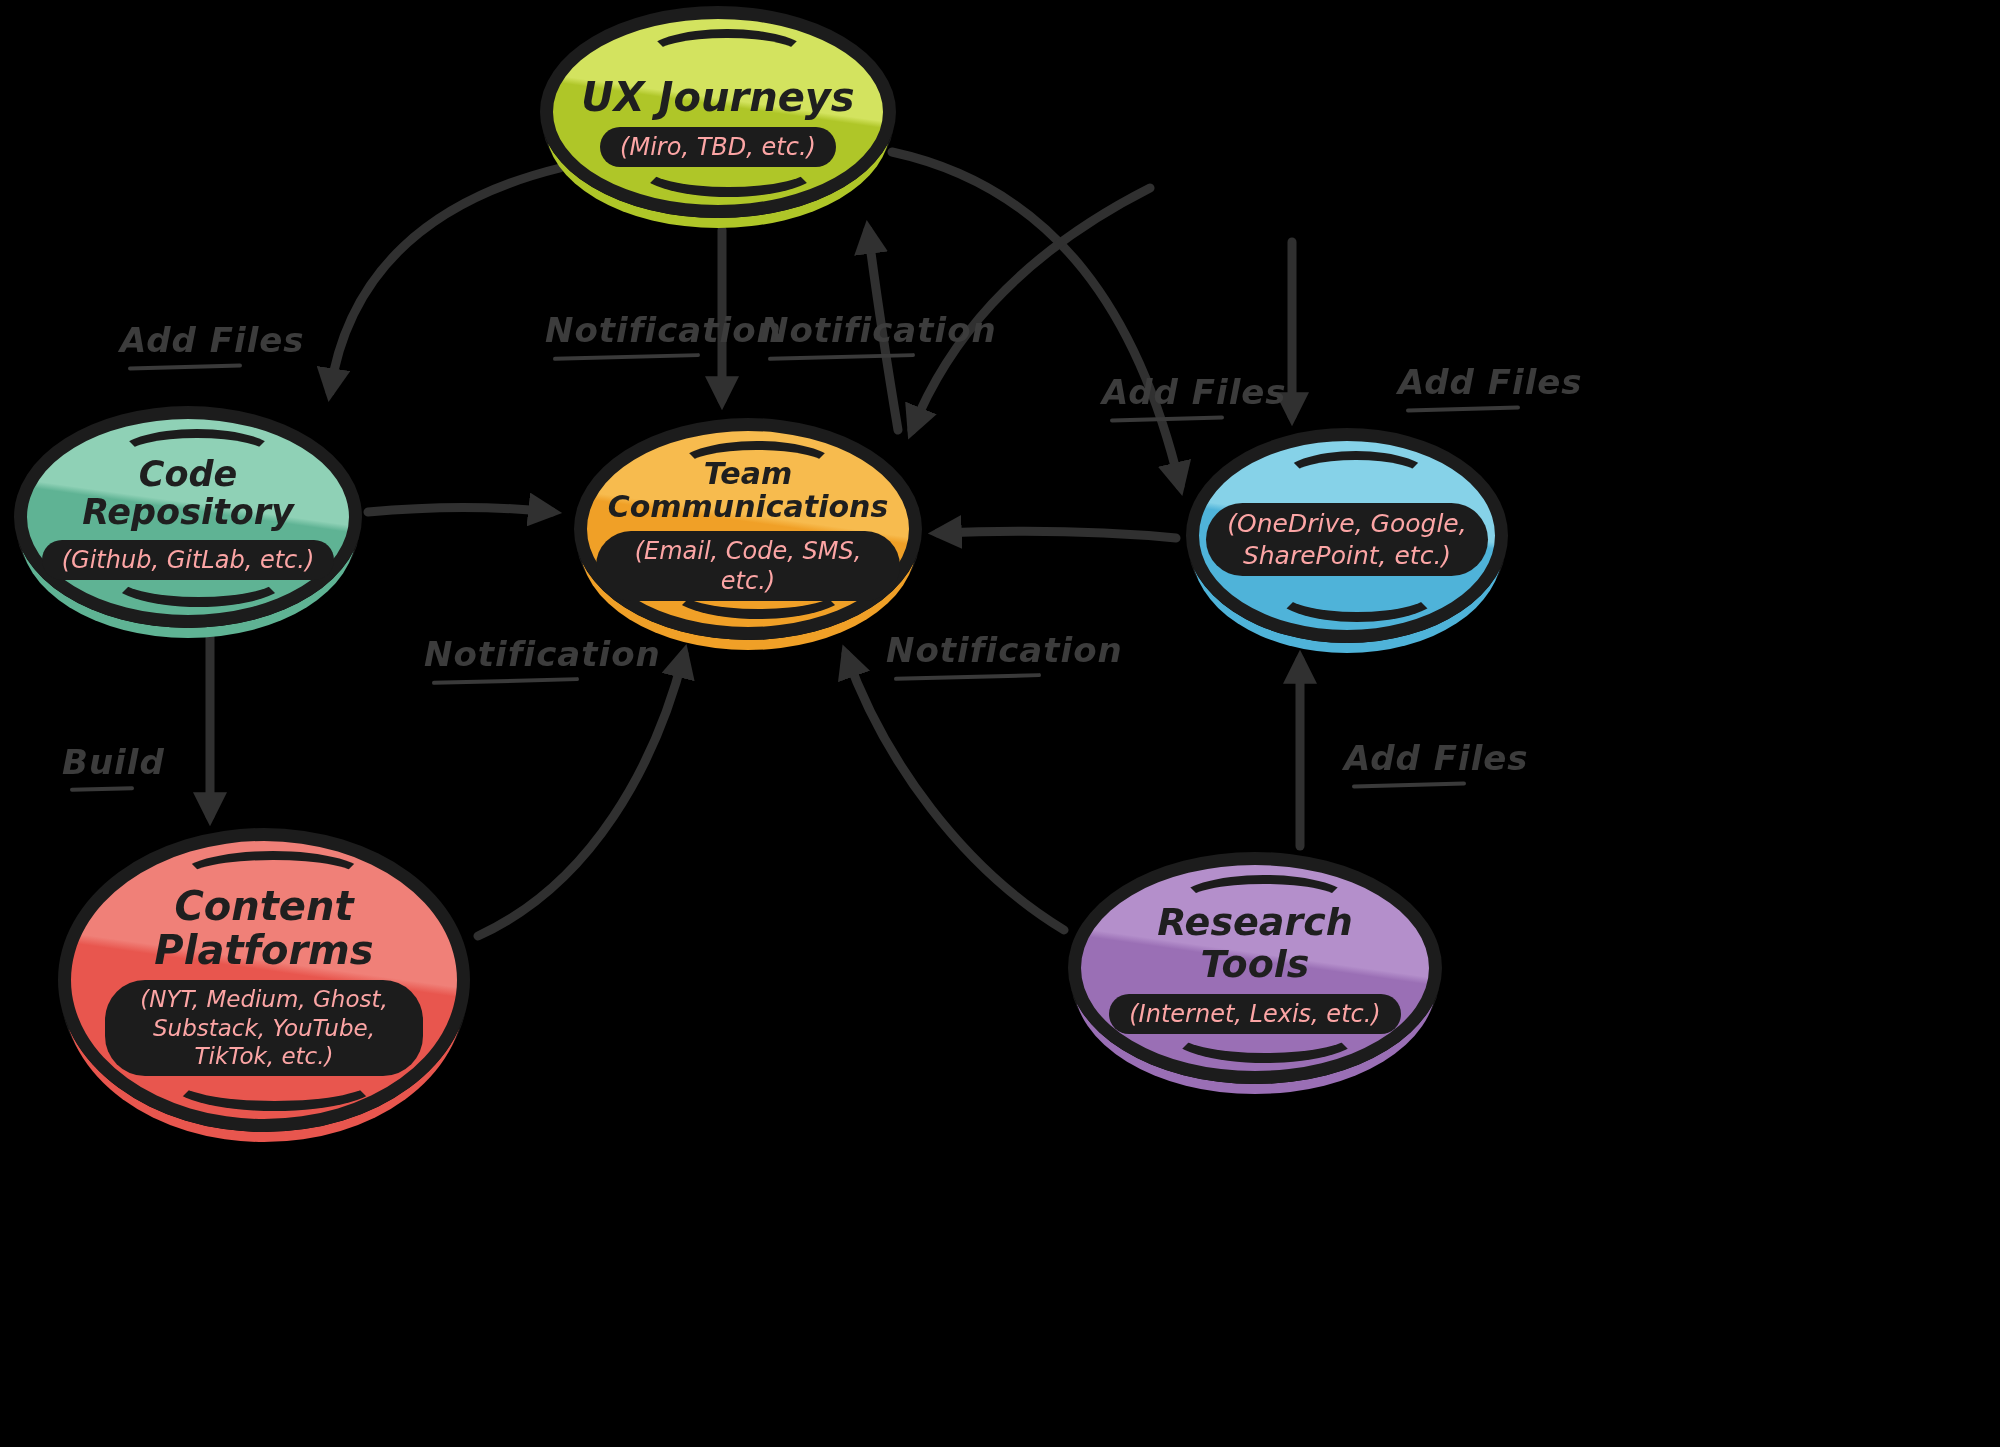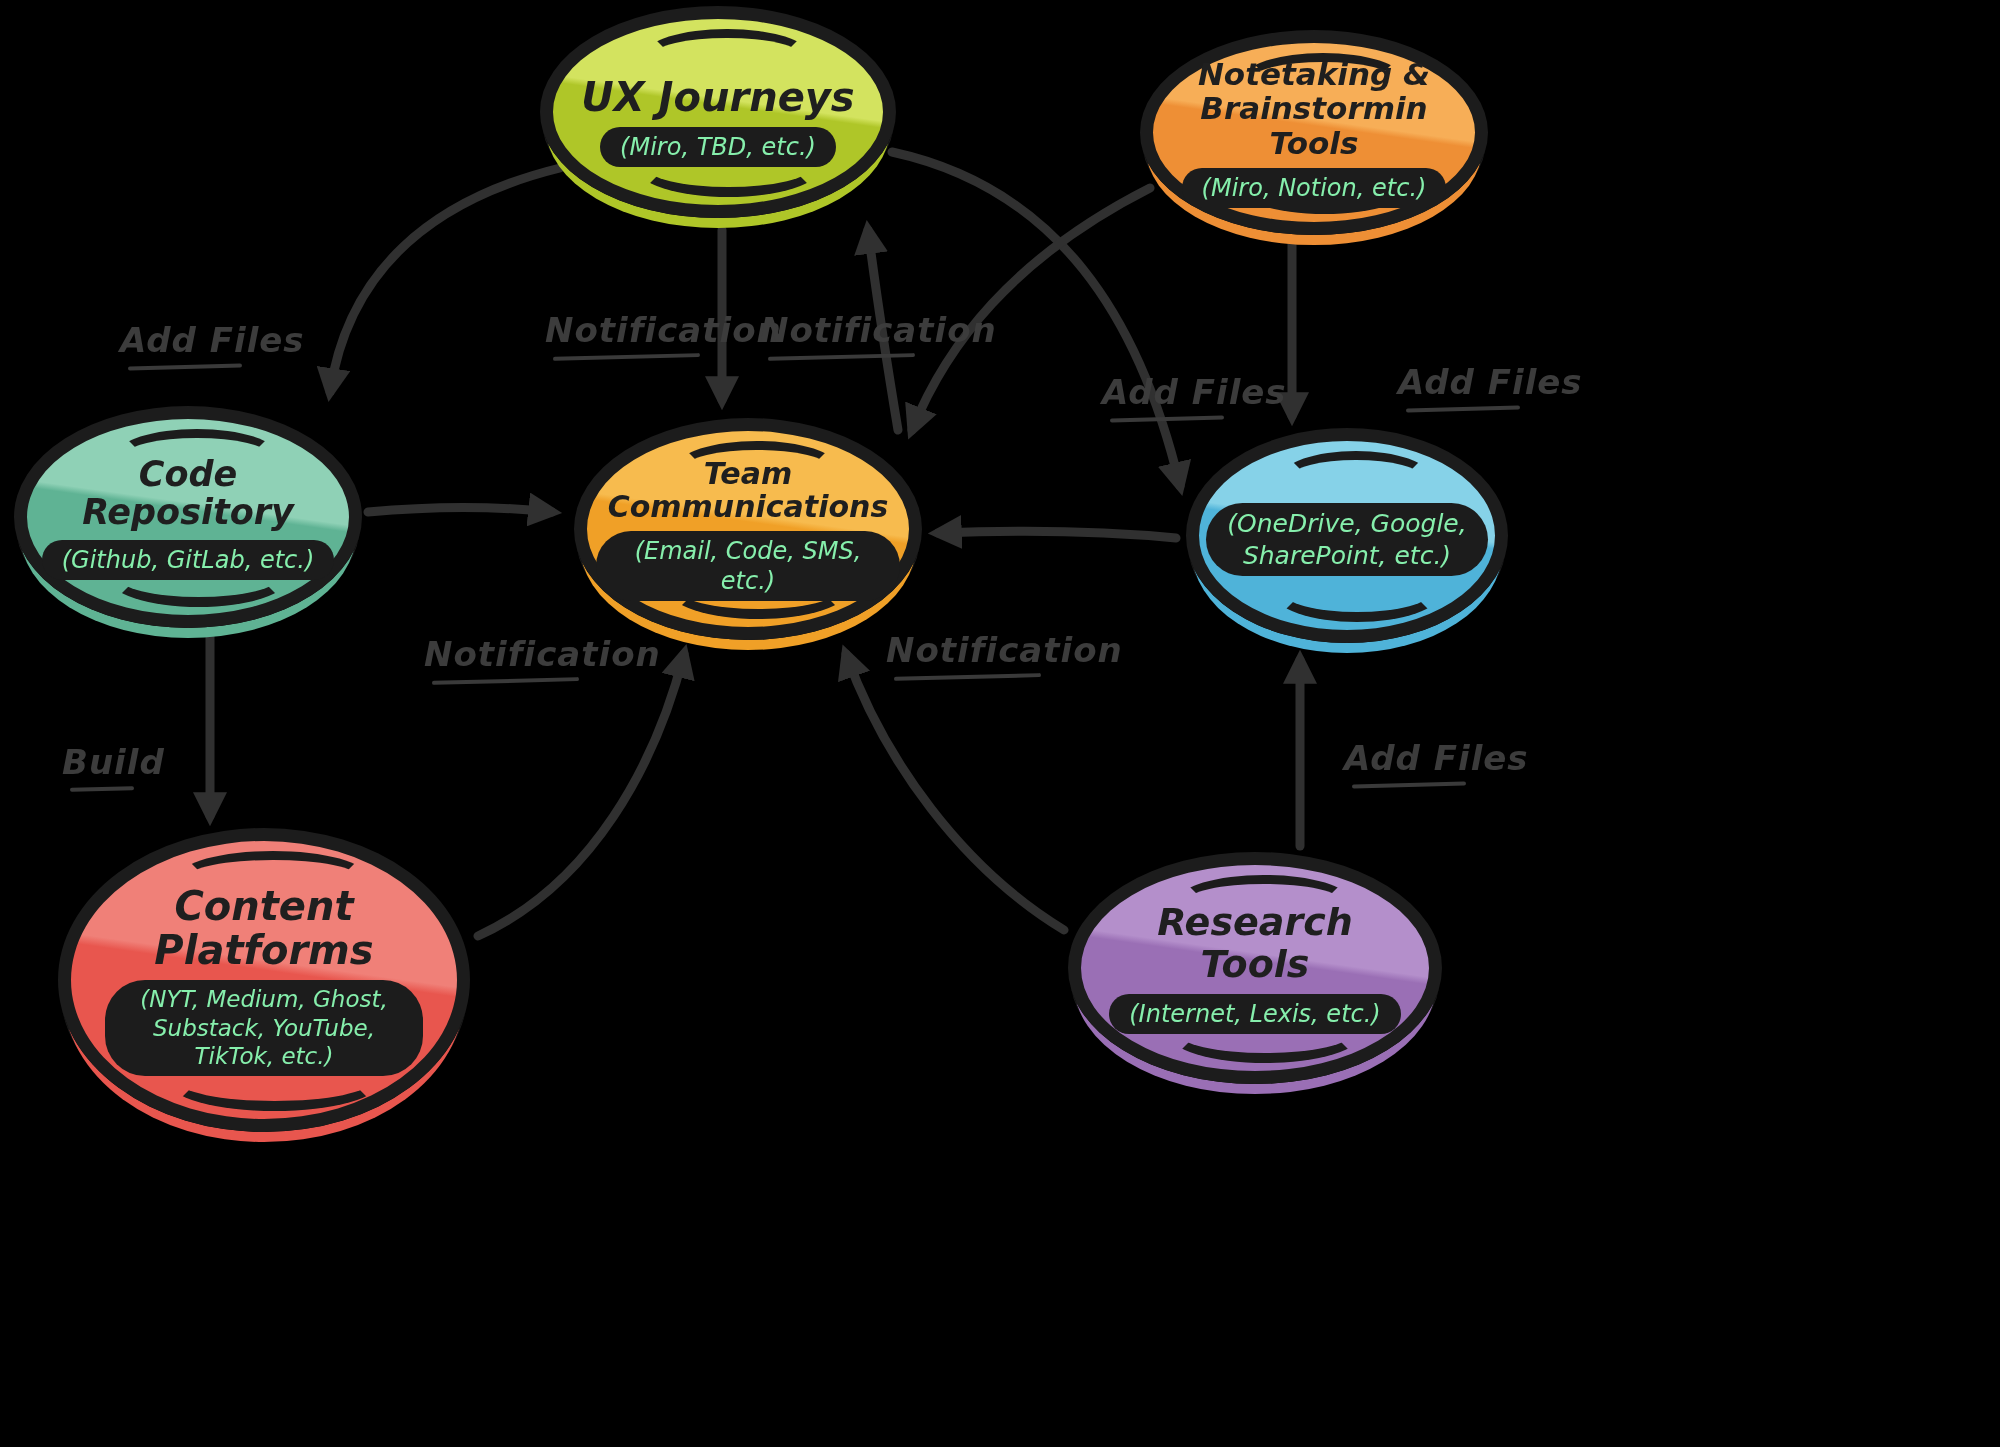--- a/index.html
+++ b/index.html
@@ -52,21 +52,21 @@
     font-weight: bold;
     font-style: italic;
     line-height: 1.1;
     max-width: 88%;
   }
   .node .subtitle {
     position: relative;
     z-index: 3;
     margin-top: 8px;
     background: #1c1c1c;
-    color: #86efac;
+    color: #fca5a5;
     font-style: italic;
     border-radius: 40px;
     padding: 5px 20px;
     font-size: 24px;
     line-height: 1.25;
     max-width: 82%;
   }
   .brow {
     position: absolute;
     top: 10px;
@@ -157,26 +157,20 @@
     <path class="arrow" d="M 1300 846 L 1300 660" marker-end="url(#ah)"></path>
   </svg>
 
   <div class="node n-ux" style="--base: #afc628; --light: #d3e35f;">
     <span class="brow"></span>
     <div class="title">UX Journeys</div>
     <div class="subtitle">(Miro, TBD, etc.)</div>
     <span class="smile"></span>
   </div>
 
-  <div class="node n-note" style="--base: #ee8f35; --light: #f7ae57;">
-    <span class="brow"></span>
-    <div class="title">Notetaking &amp; Brainstormin Tools</div>
-    <div class="subtitle">(Miro, Notion, etc.)</div>
-    <span class="smile"></span>
-  </div>
 
   <div class="node n-code" style="--base: #5fb394; --light: #8fd1b6;">
     <span class="brow"></span>
     <div class="title">Code Repository</div>
     <div class="subtitle">(Github, GitLab, etc.)</div>
     <span class="smile"></span>
   </div>
 
   <div class="node n-team" style="--base: #f0a027; --light: #f7bb4e;">
     <span class="brow"></span>

